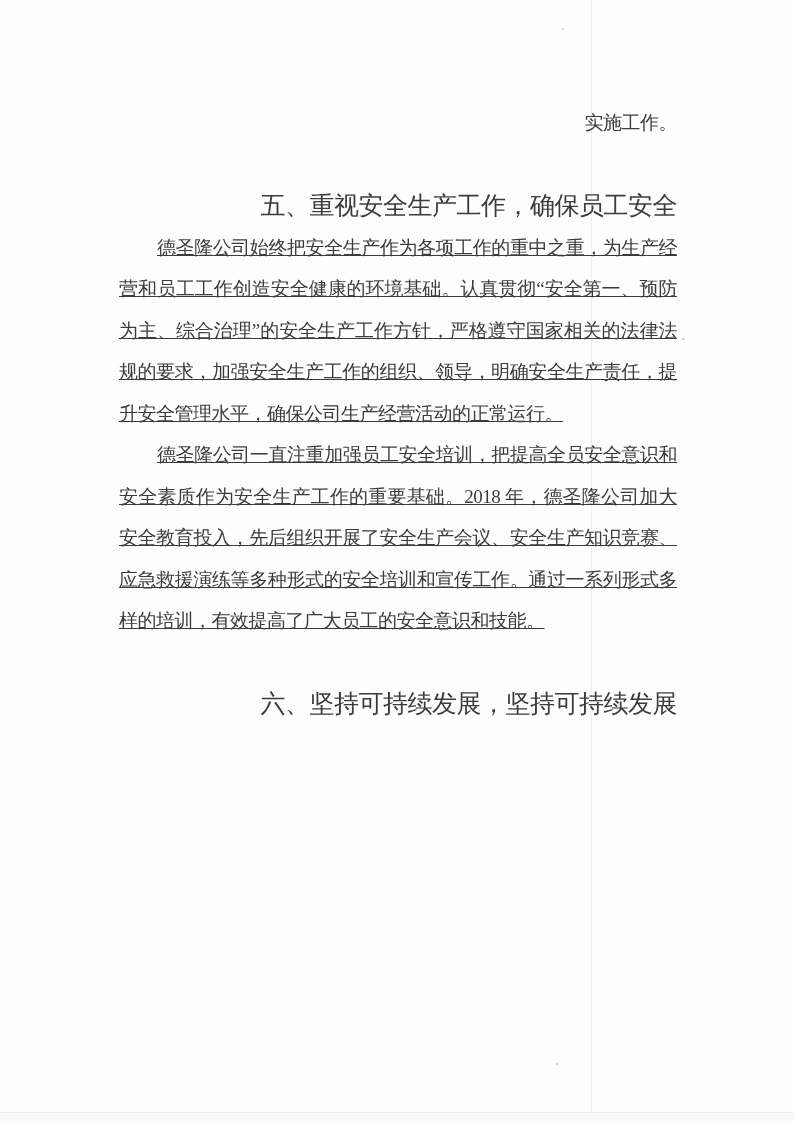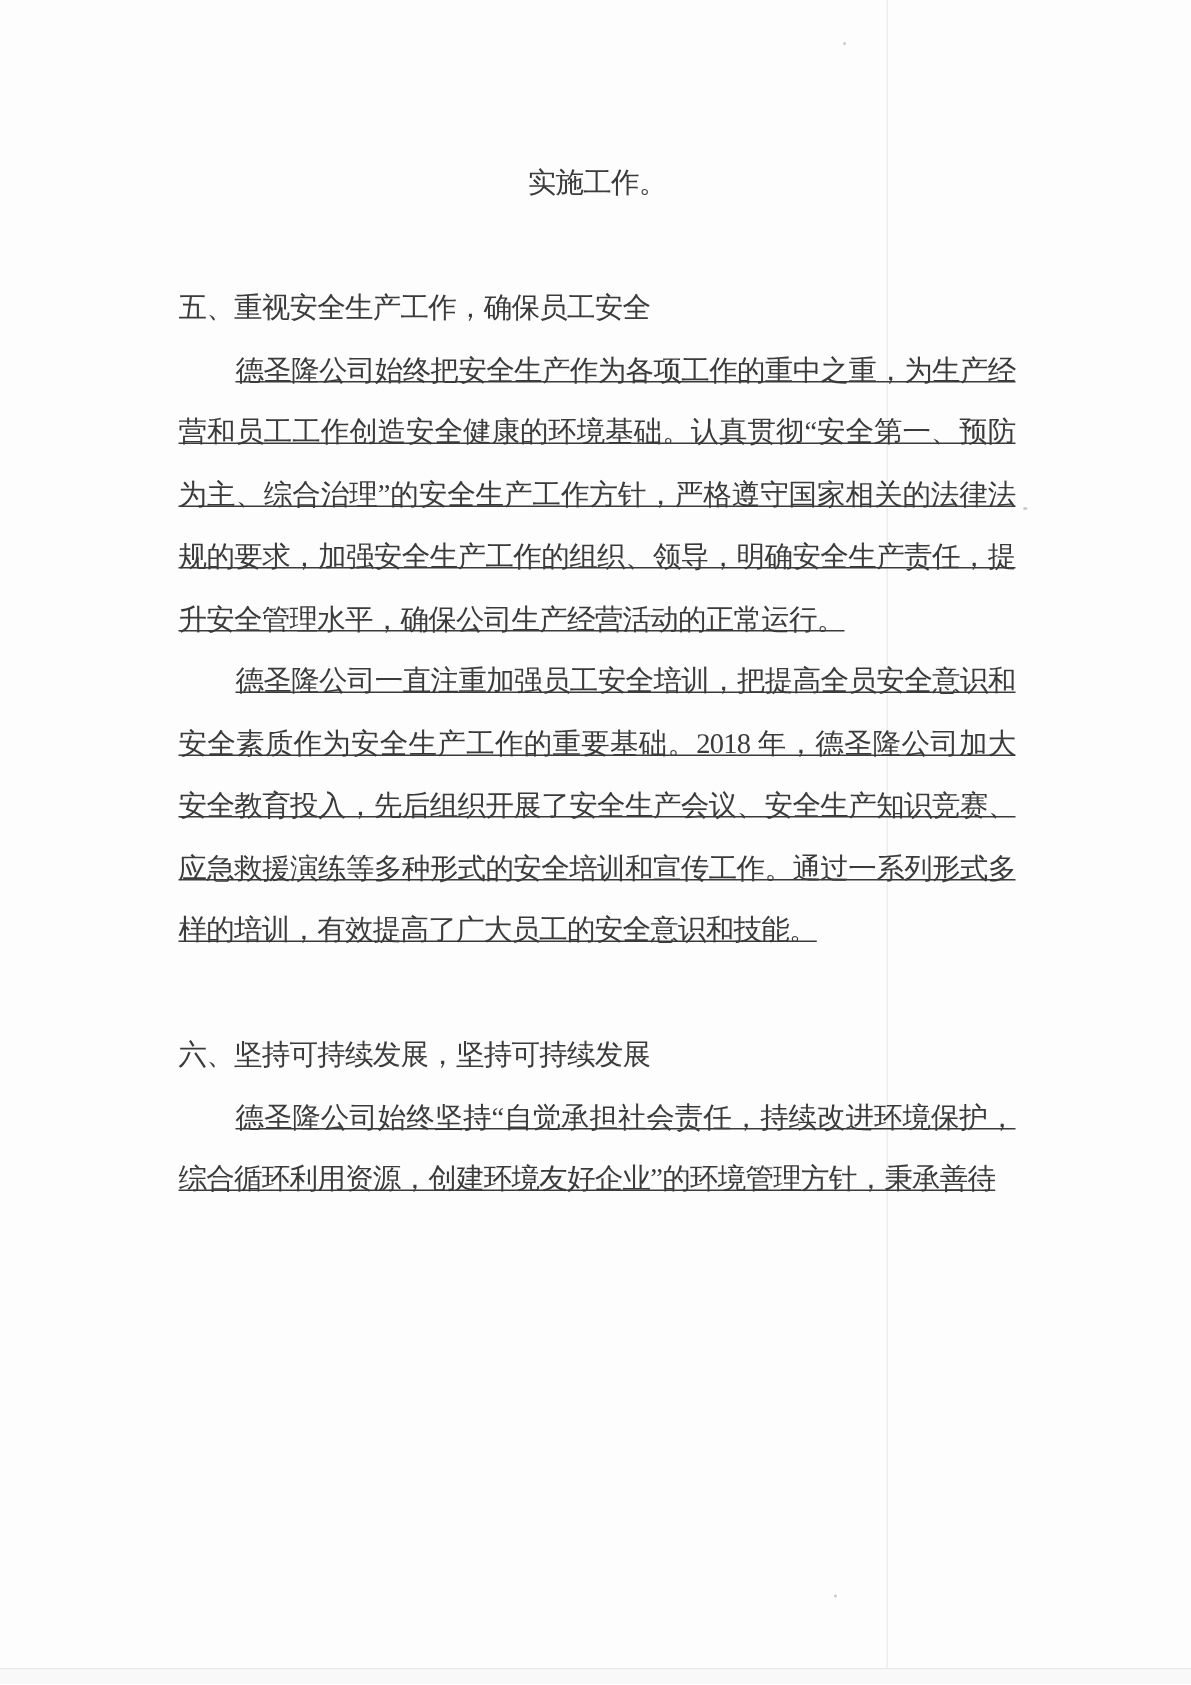--- a/index.html
+++ b/index.html
@@ -32,27 +32,27 @@
     margin: 0;
     padding: 0;
     font-weight: normal;
   }
   .para {
     text-align: justify;
     text-indent: 2em;
     text-decoration: underline;
   }
   .cont-line {
-    text-align: center;
+    text-align: right;
     font-family: Liberation Serif, serif;
   }
   .heading {
-    font-size: 19px;
+    font-size: 25px;
     margin-top: 41.5px; 
-    text-align: left;
+    text-align: right;
   }
   
   .artifact-vline {
     position: absolute;
     left: 591px;
     top: 0;
     width: 1px;
     height: 1112px;
     background: #ededed;
   }
@@ -101,16 +101,15 @@
 
     <h2 class="heading">五、重视安全生产工作，确保员工安全</h2>
 
     <p class="para">德圣隆公司始终把安全生产作为各项工作的重中之重，为生产经营和员工工作创造安全健康的环境基础。认真贯彻“安全第一、预防为主、综合治理”的安全生产工作方针，严格遵守国家相关的法律法规的要求，加强安全生产工作的组织、领导，明确安全生产责任，提升安全管理水平，确保公司生产经营活动的正常运行。</p>
 
 
     <p class="para">德圣隆公司一直注重加强员工安全培训，把提高全员安全意识和安全素质作为安全生产工作的重要基础。2018 年，德圣隆公司加大安全教育投入，先后组织开展了安全生产会议、安全生产知识竞赛、应急救援演练等多种形式的安全培训和宣传工作。通过一系列形式多样的培训，有效提高了广大员工的安全意识和技能。</p>
 
     <h2 class="heading">六、坚持可持续发展，坚持可持续发展</h2>
 
-    <p class="para">德圣隆公司始终坚持“自觉承担社会责任，持续改进环境保护，综合循环利用资源，创建环境友好企业”的环境管理方针，秉承善待</p>
 
   </div>
 </div>
 
 </body></html>

